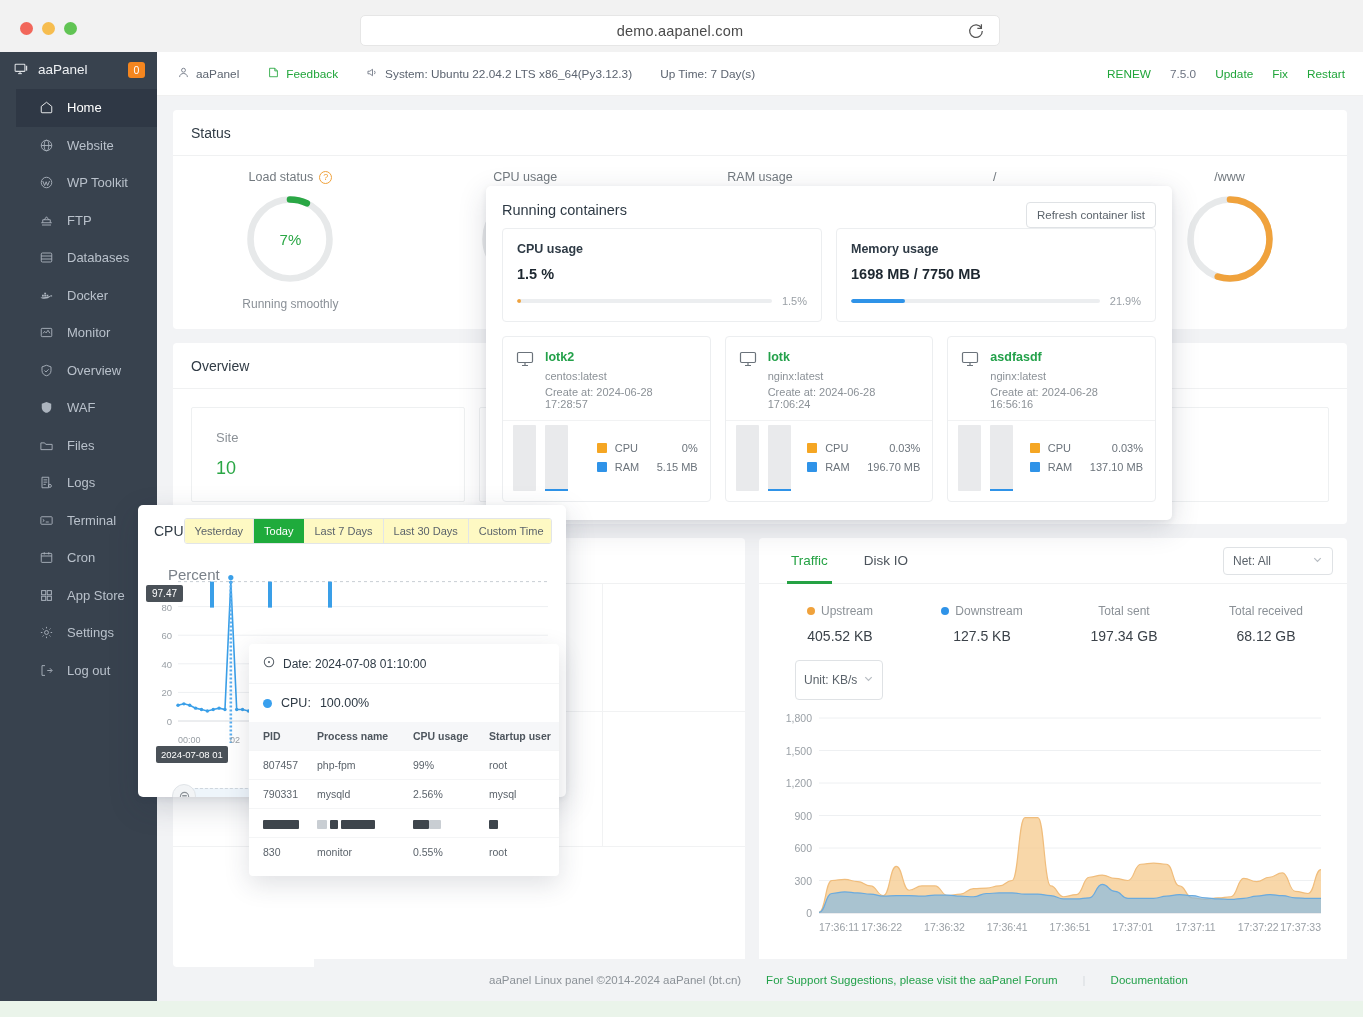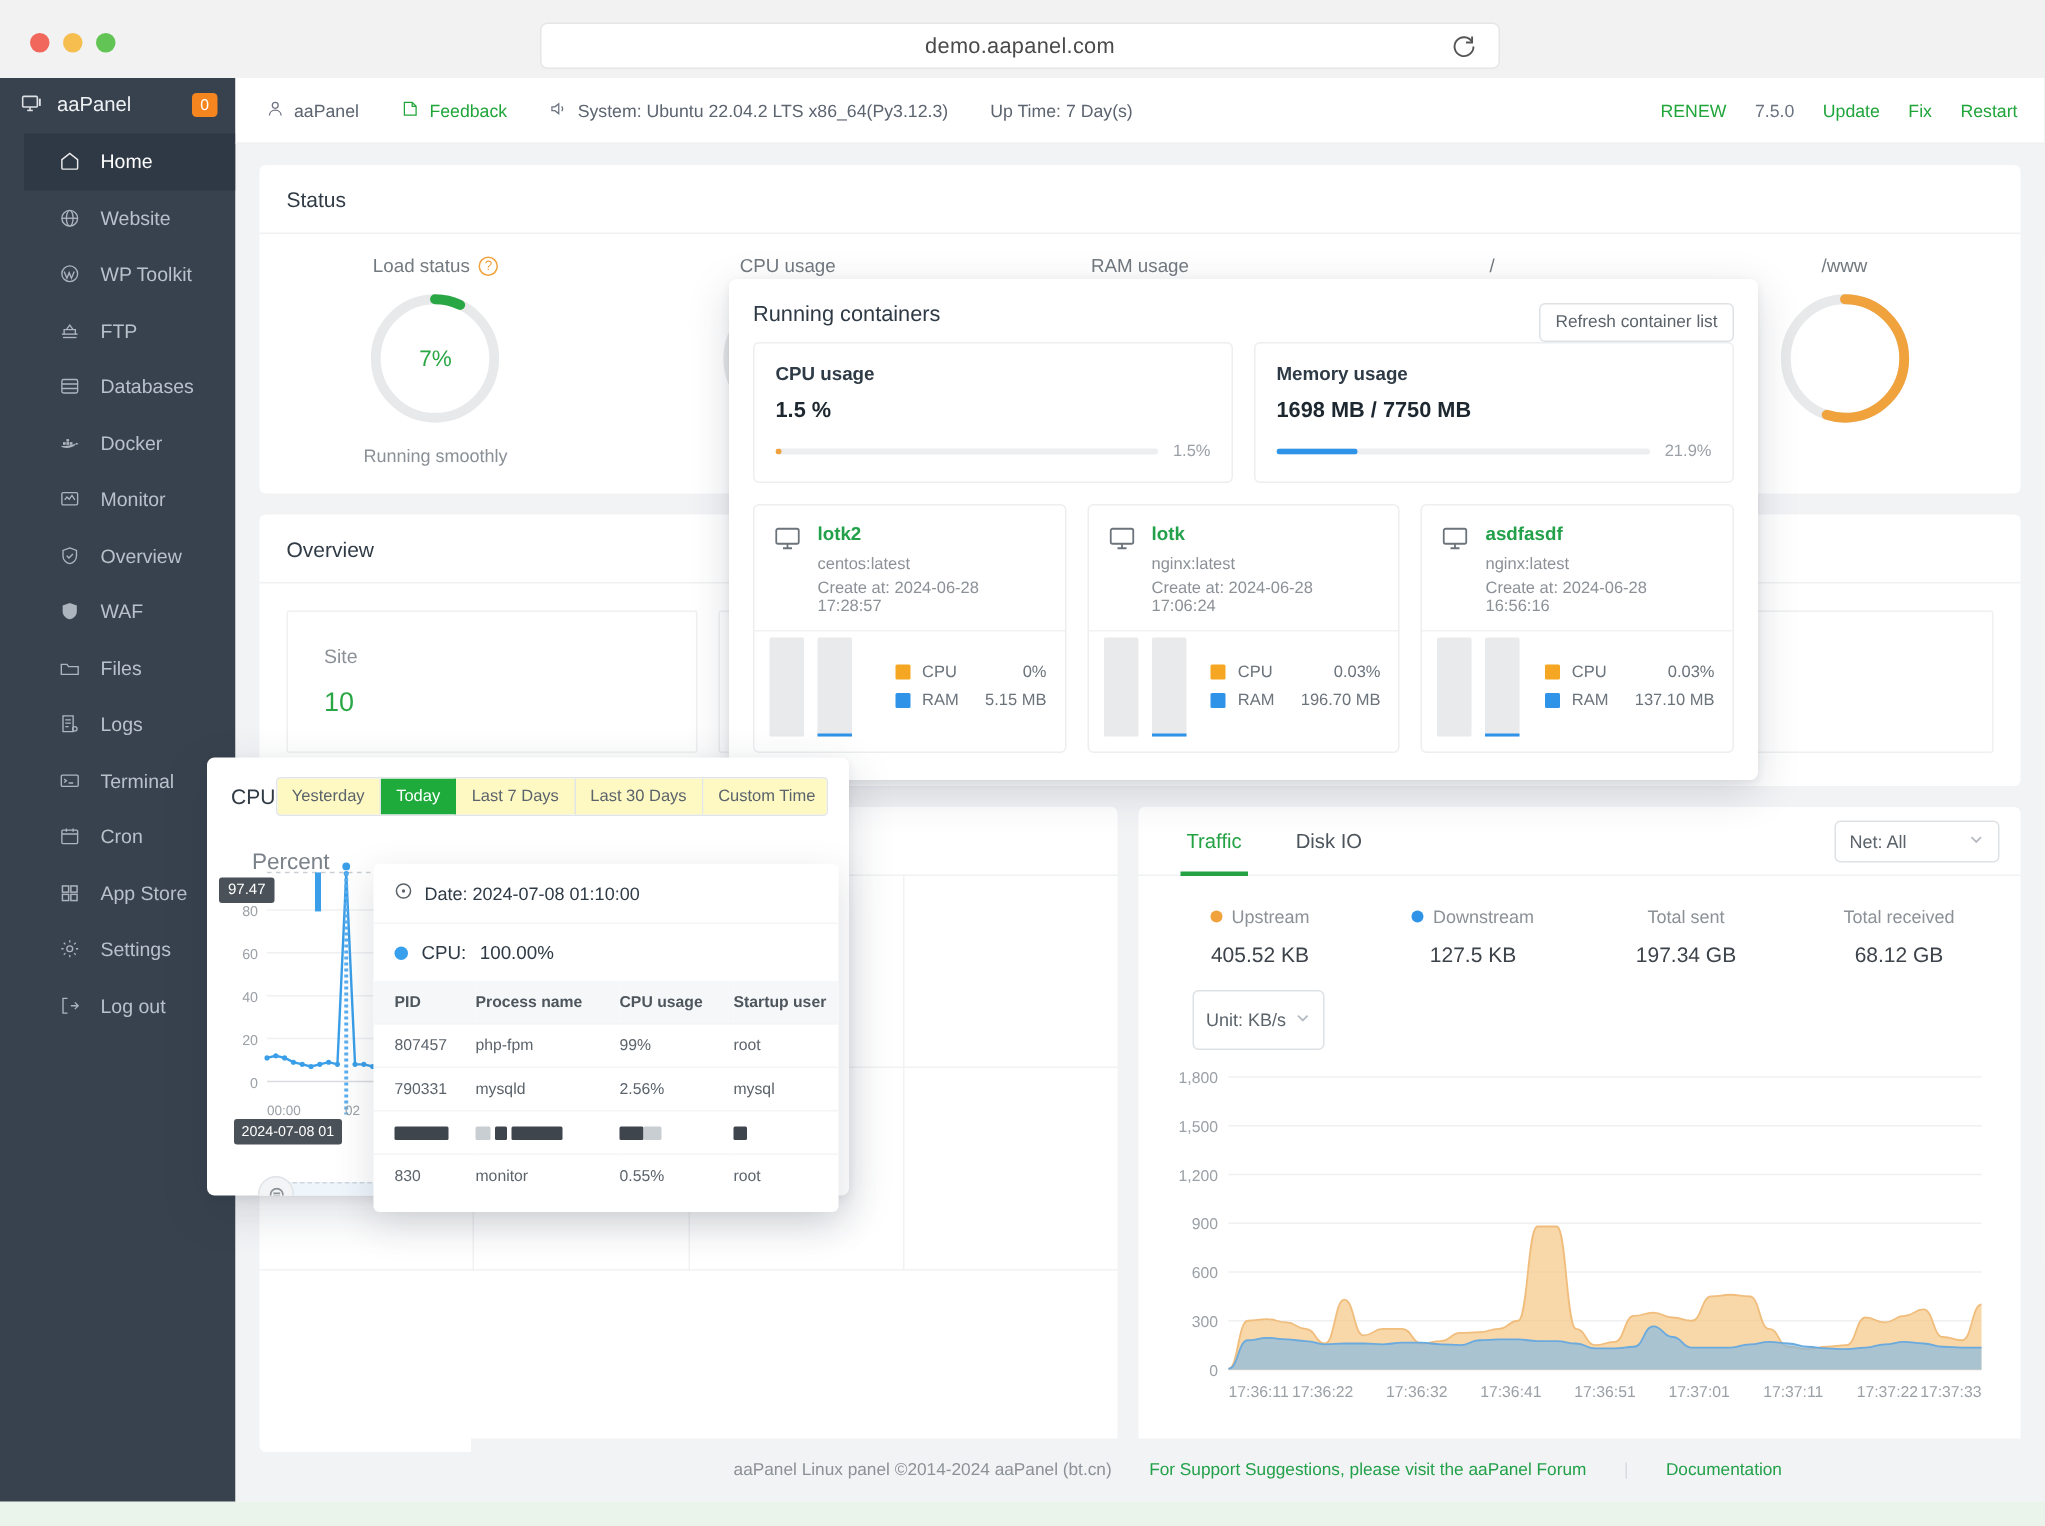--- a/index.html
+++ b/index.html
@@ -219,21 +219,21 @@
     background: #f2f4f6; border: 1px solid #dfe3e7; color: #8b9197;
     display: flex; align-items: center; justify-content: center; font-size: 11px; z-index: 4;
   }
   .sliderbar {
     position: absolute; left: 52px; right: 14px; top: 232px; height: 16px;
     background: #eef5fb; border-top: 1px dashed #cfd6dd; border-bottom: 1px solid #e6eaee;
   }
 
   
   .cputip {
-    position: absolute; left: 249px; top: 576px; width: 310px; height: 232px;
+    position: absolute; left: 249px; top: 644px; width: 310px; height: 232px;
     background: #fff; border-radius: 4px;
     box-shadow: 0 8px 26px rgba(40,50,70,.15);
     overflow: hidden; z-index: 6;
   }
   .tip-date { display: flex; align-items: center; gap: 8px; padding: 12px 14px 12px 14px; font-size: 12px; color: #2e3a45; }
   .tip-cpu { display: flex; align-items: center; gap: 9px; padding: 12px 14px 12px 14px; font-size: 12.5px; color: #2e3a45; border-top: 1px solid #f4f5f6; }
   .tip-cpu .bdot { width: 9px; height: 9px; border-radius: 50%; background: #39a0ee; }
   .tip-table { width: 100%; border-collapse: collapse; }
   .tip-table th {
     background: #f6f7f9; font-size: 10.5px; color: #4e565e; text-align: left;

